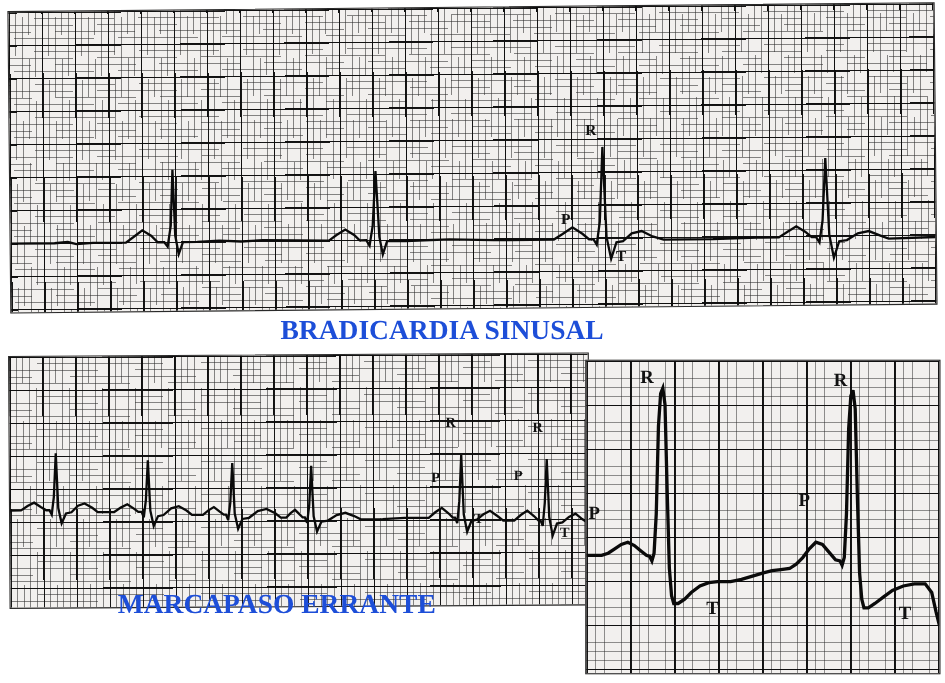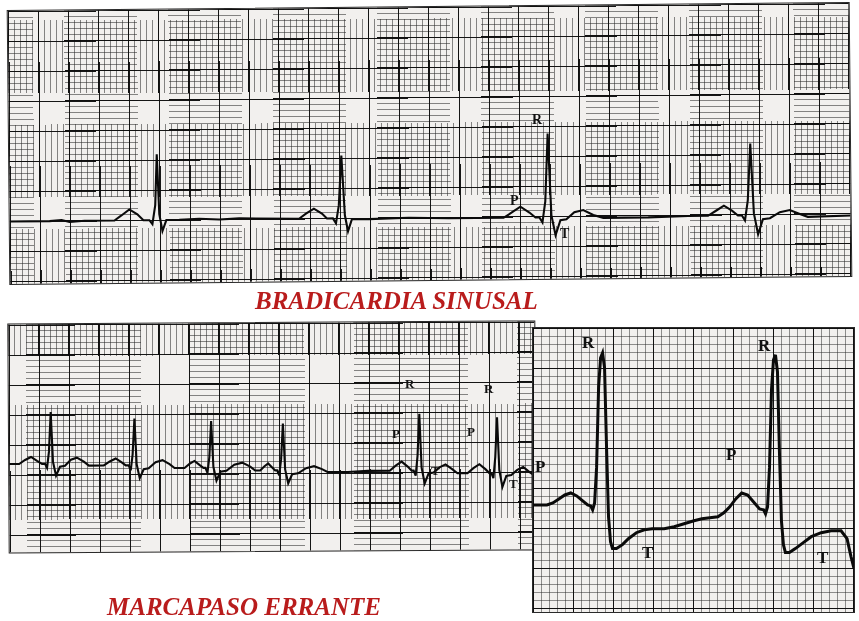--- a/index.html
+++ b/index.html
@@ -71,22 +71,21 @@
     color: #111;
     line-height: 1;
     letter-spacing: 0;
   }
 
   
   .caption {
     position: absolute;
     font-family: "Liberation Serif", serif;
     font-weight: bold;
-    font-style: italic;
-    color: #b91c1c;
+    color: #1d4ed8;
     white-space: nowrap;
   }
 
   
   #strip-bradicardia {
     transform: rotate(-0.55deg);
   }
   #strip-marcapaso {
     transform: rotate(-0.35deg);
   }
@@ -161,21 +160,21 @@
     </svg>
   </div>
 
   <span class="wave-label" style="left:405px; top:377px; font-size:13px;">R</span>
   <span class="wave-label" style="left:484px; top:382px; font-size:13px;">R</span>
   <span class="wave-label" style="left:392px; top:427px; font-size:13px;">P</span>
   <span class="wave-label" style="left:467px; top:425px; font-size:13px;">P</span>
   <span class="wave-label" style="left:431px; top:464px; font-size:13px;">T</span>
   <span class="wave-label" style="left:509px; top:477px; font-size:13px;">T</span>
 
-  <div class="caption" style="left:107px; top:593px; font-size:25px;">MARCAPASO ERRANTE</div>
+  <div class="caption" style="left:107px; top:536px; font-size:25px;">MARCAPASO ERRANTE</div>
 </div>
 
 <div class="figure">
 
   <div class="ecg-strip" id="strip-detalle" style="left:532px; top:327px; width:323px; height:286px;">
     <div class="grid-fine grid-fine-sm"></div>
     <div class="grid-bold grid-bold-sm"></div>
 
     <svg class="trace" viewBox="0 0 323 286" preserveAspectRatio="none">
       <path stroke-width="3" d="

